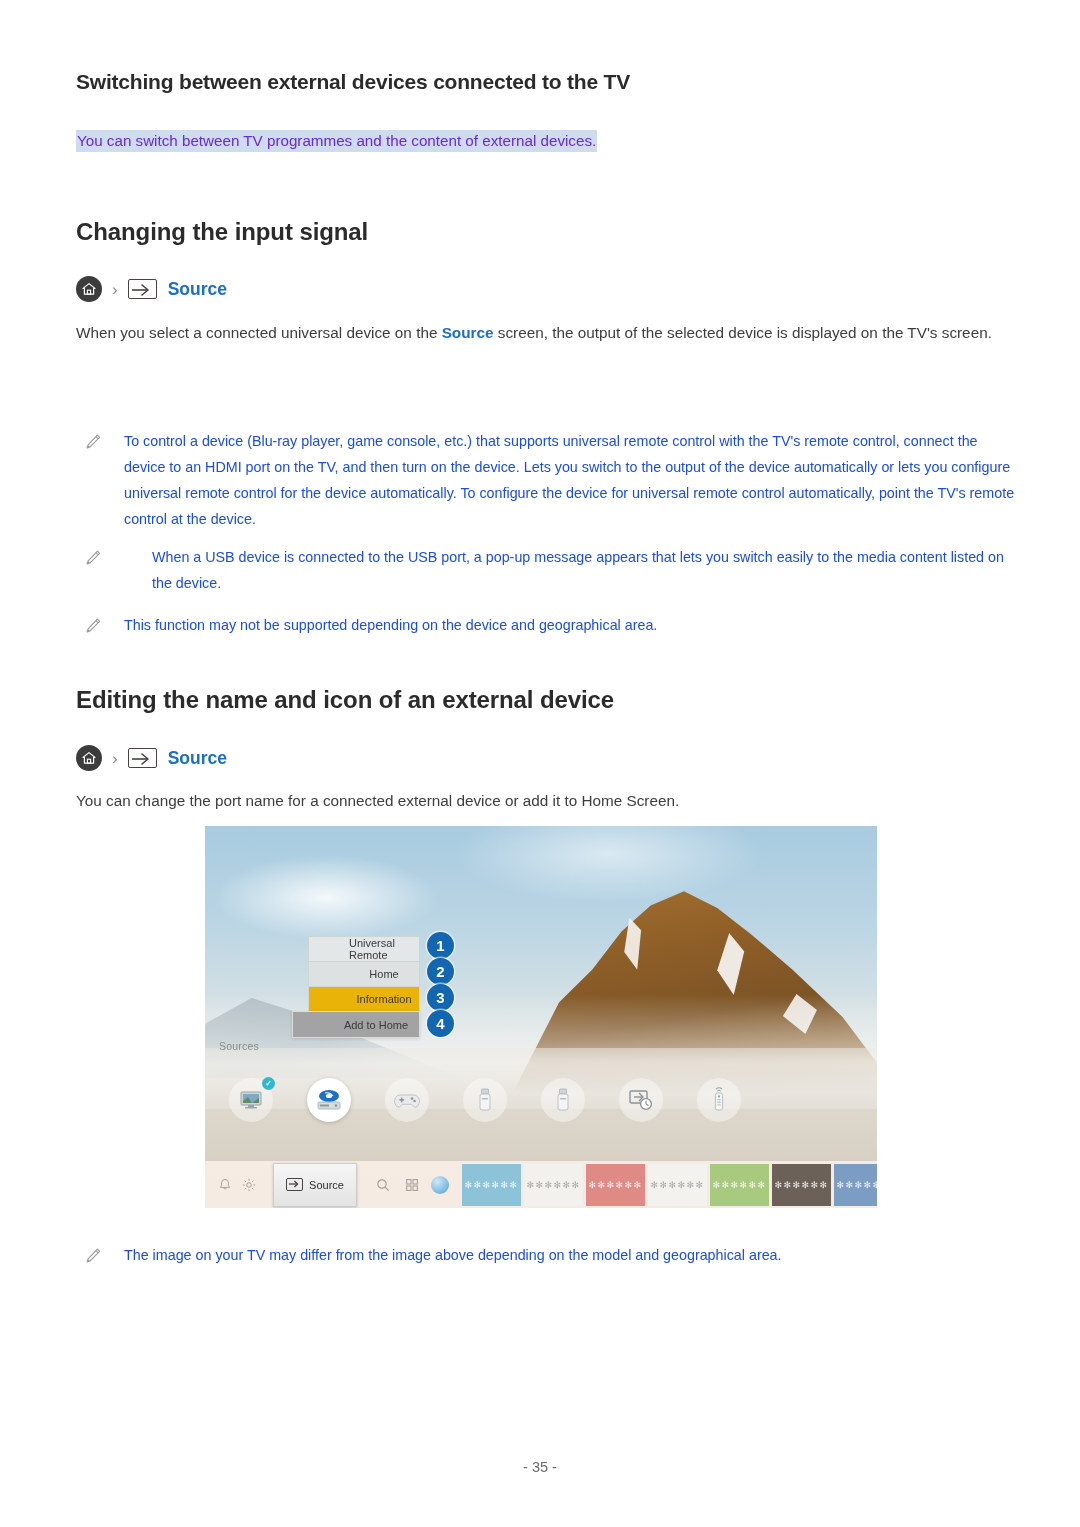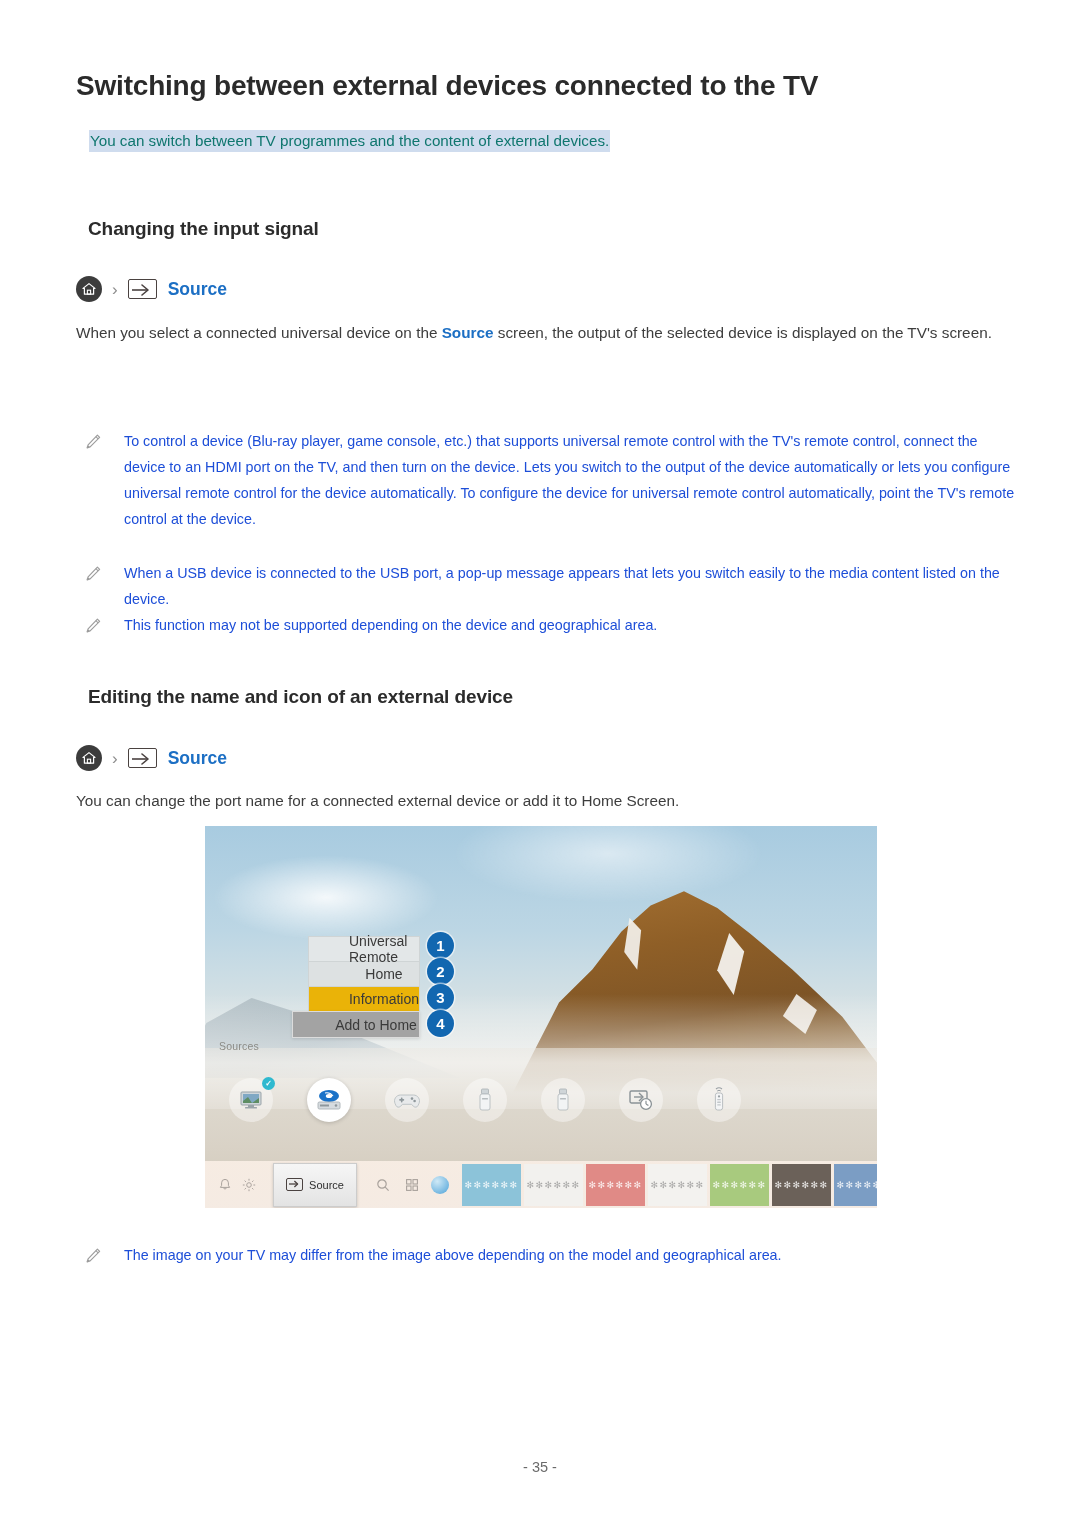--- a/index.html
+++ b/index.html
@@ -19,44 +19,43 @@
     position: relative;
     width: 1080px;
     height: 1527px;
     padding: 0;
   }
   
   .page-title {
     position: absolute;
     left: 76px;
     top: 70px;
-    font-size: 28px;
+    font-size: 21px;
     font-weight: bold;
     color: #2b2b2b;
     letter-spacing: -0.2px;
     white-space: nowrap;
   }
   .subtitle-wrap {
     position: absolute;
     left: 76px;
     top: 131px;
     font-size: 15.2px;
-    color: #0f766e;
-    margin-left: 13px;
+    color: #6d28d9;
   }
   .subtitle-hl {
     background: #cfdcee;
     padding: 2px 1px 3px 1px;
     line-height: 1.25;
   }
   
   .section-h {
     position: absolute;
-    left: 88px;
-    font-size: 19px;
+    left: 76px;
+    font-size: 24px;
     font-weight: bold;
     color: #2b2b2b;
     letter-spacing: -0.1px;
     white-space: nowrap;
   }
   #sec1-h { top: 218px; }
   #sec2-h { top: 686px; }
 
   
   .breadcrumb {
@@ -136,21 +135,21 @@
     width: 22px;
     margin-top: 5px;
     margin-right: 18px;
   }
   .note .note-text {
     font-size: 14.3px;
     line-height: 26px;
     color: #1d4ed8;
   }
   #n1 { top: 428px; }
-  #n2 { top: 560px; }
+  #n2 { top: 544px; gap: 28px; }
   #n3 { top: 612px; }
   #n4 { top: 1242px; }
 
   
   .tv-shot {
     position: absolute;
     left: 205px;
     top: 826px;
     width: 672px;
     height: 382px;
@@ -223,21 +222,21 @@
     position: absolute;
     left: 103px;
     top: 110px;
     width: 112px;
   }
   .popup-item {
     height: 25px;
     display: flex;
     align-items: center;
     justify-content: center;
-    font-size: 14px;
+    font-size: 11px;
     color: #3a3a3a;
     background: #dfe3e4;
     border: 1px solid #cfd4d5;
     border-bottom: none;
     box-sizing: border-box;
     padding-left: 40px;
   }
   .popup-item:nth-child(1) { background: #e3e7e8; }
   .popup-item:nth-child(2) { background: #dde1e2; }
   .popup-item:nth-child(3) { background: #eab308; }

